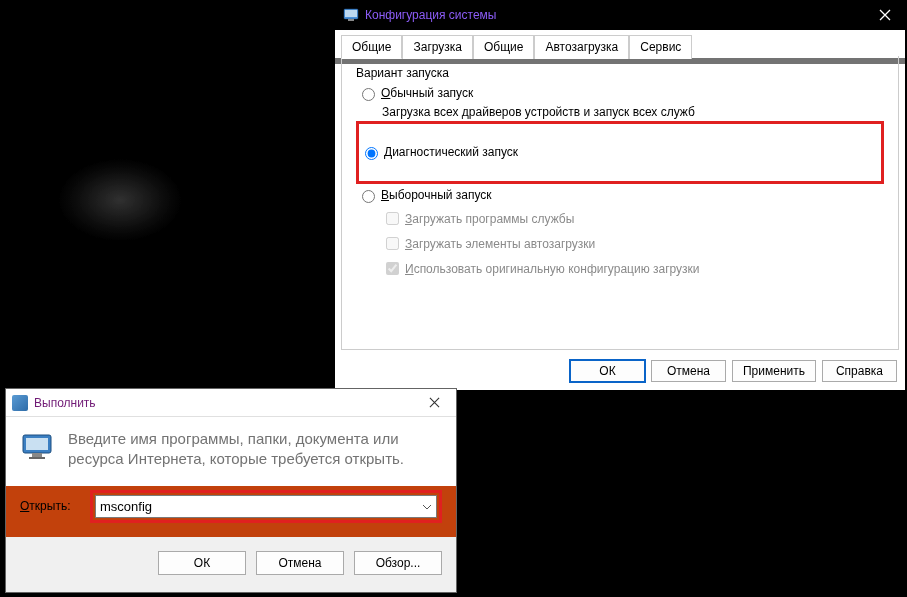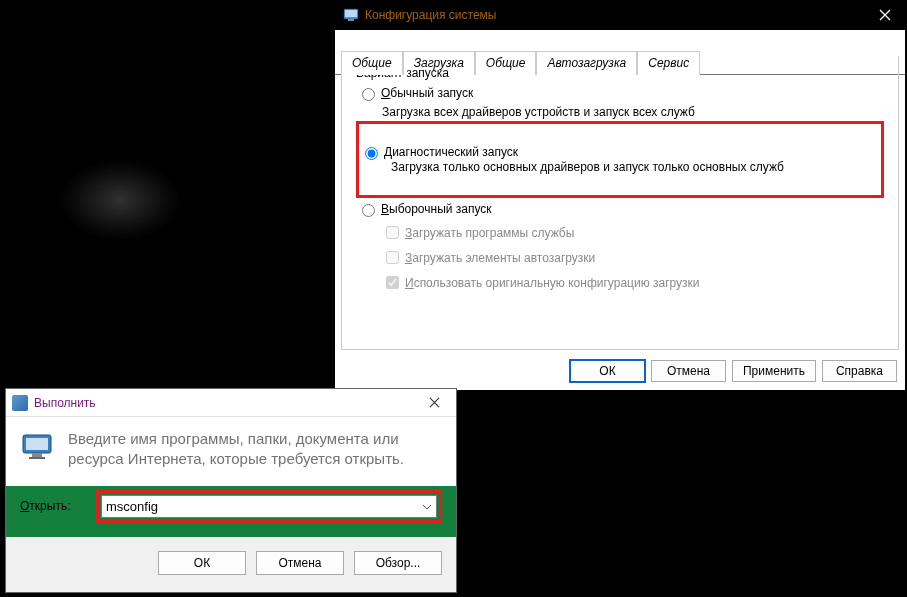--- a/index.html
+++ b/index.html
@@ -22,42 +22,41 @@
     position: absolute;
     left: 335px; top: 0;
     width: 570px; height: 390px;
     background: #fff;
     font-size: 12px;
     color: #000;
   }
   .msconfig-titlebar {
     height: 30px;
     background: #000;
-    color: #a16207;
+    color: #8b5cf6;
     display: flex; align-items: center;
     padding: 0 8px;
     font-size: 12px;
   }
   .msconfig-titlebar .ico {
     width:16px; height:16px; margin-right:6px;
     display:inline-flex; align-items:center; justify-content:center;
   }
   .msconfig-titlebar .ico svg{width:16px;height:16px;}
   .msconfig-titlebar .title { flex:1; }
   .msconfig-titlebar .close {
     width:40px; height:30px; margin:-0px -8px -0px 0;
     display:flex; align-items:center; justify-content:center;
     color:#fff; font-size:14px;
   }
   .tabs {
     display:flex;
-    border-bottom:1px solid #737373;
-    padding-top:20px; padding-left:6px;
-    background:#fff;
-    font-style:italic;
+    border-bottom:6px solid #737373;
+    padding-top:4px; padding-left:6px;
+    background:#fff;
   }
   .tab {
     padding:4px 10px;
     border:1px solid #ccc;
     border-bottom:none;
     margin-right:0px;
     font-size:12px;
     background:#fff;
     position:relative;
     top:1px;
@@ -137,23 +136,23 @@
     gap:14px;
   }
   .run-body .bigico {
     width:34px;height:34px;
     flex-shrink:0;
     display:flex;align-items:center;justify-content:center;
   }
   .run-body .bigico svg{width:34px;height:34px;}
   .run-body .txt { font-size:15px; color:#737373; line-height:1.35; }
   .run-openrow {
-    background:#15803d;
+    background:#c2410c;
     padding:4px 14px 14px 14px;
-    display:flex; align-items:center; gap:14px;
+    display:flex; align-items:center; gap:8px;
   }
   .run-openrow .olabel { font-size:12px; min-width:62px; }
   .run-openrow .olabel .u{text-decoration:underline;}
   .combo-wrap {
     flex:1;
     border:3px solid #e02020;
     padding:2px;
   }
   .combo {
     width:100%; height:23px;
@@ -209,21 +208,20 @@
       <input type="radio" name="startup" style="">
       <span class="lbl"><span class="u">О</span><span>бычный запуск</span></span>
     </div>
     <div class="desc" style="margin-left:26px;">Загрузка всех драйверов устройств и запуск всех служб</div>
 
     <div class="hili">
       <div class="opt" style="margin:0 0 0 0;">
         <input type="radio" name="startup" checked="" style="">
         <span class="lbl"><span class="u">Д</span><span>иагностический запуск</span></span>
       </div>
-      <div class="desc" style="margin-left:26px;margin-bottom:0;">Загрузка только основных драйверов и запуск только основных служб</div>
     </div>
 
     <div class="opt">
       <input type="radio" name="startup" style="">
       <span class="lbl"><span class="u">В</span><span>ыборочный запуск</span></span>
     </div>
 
     <div class="sub">
       <div class="chk">
         <input type="checkbox" disabled="" style="">

